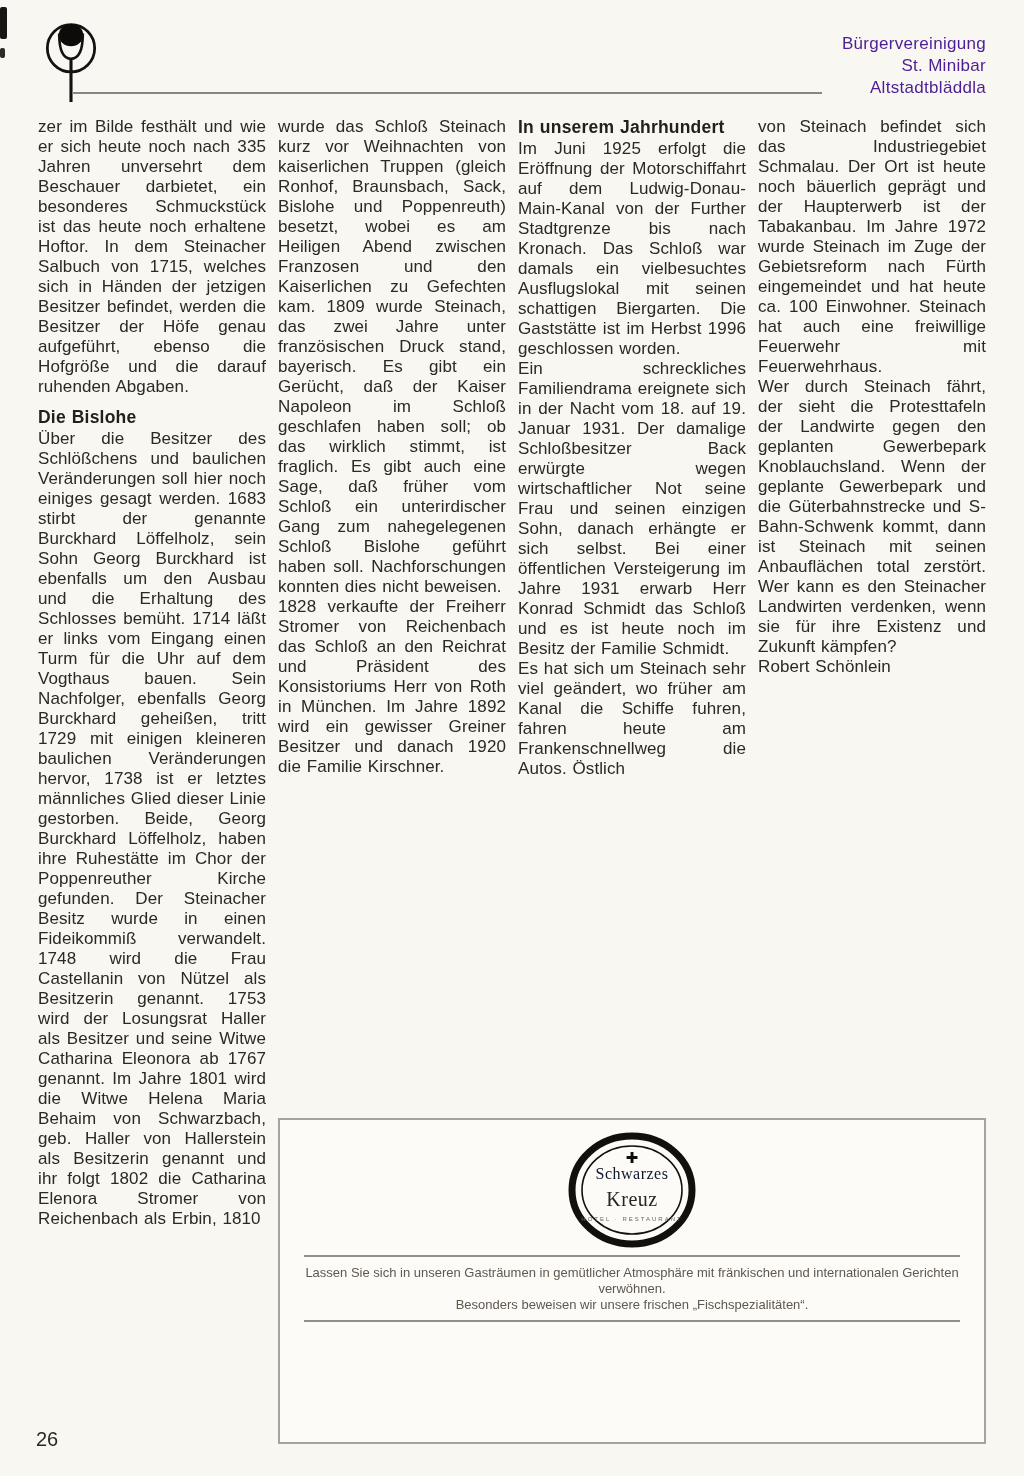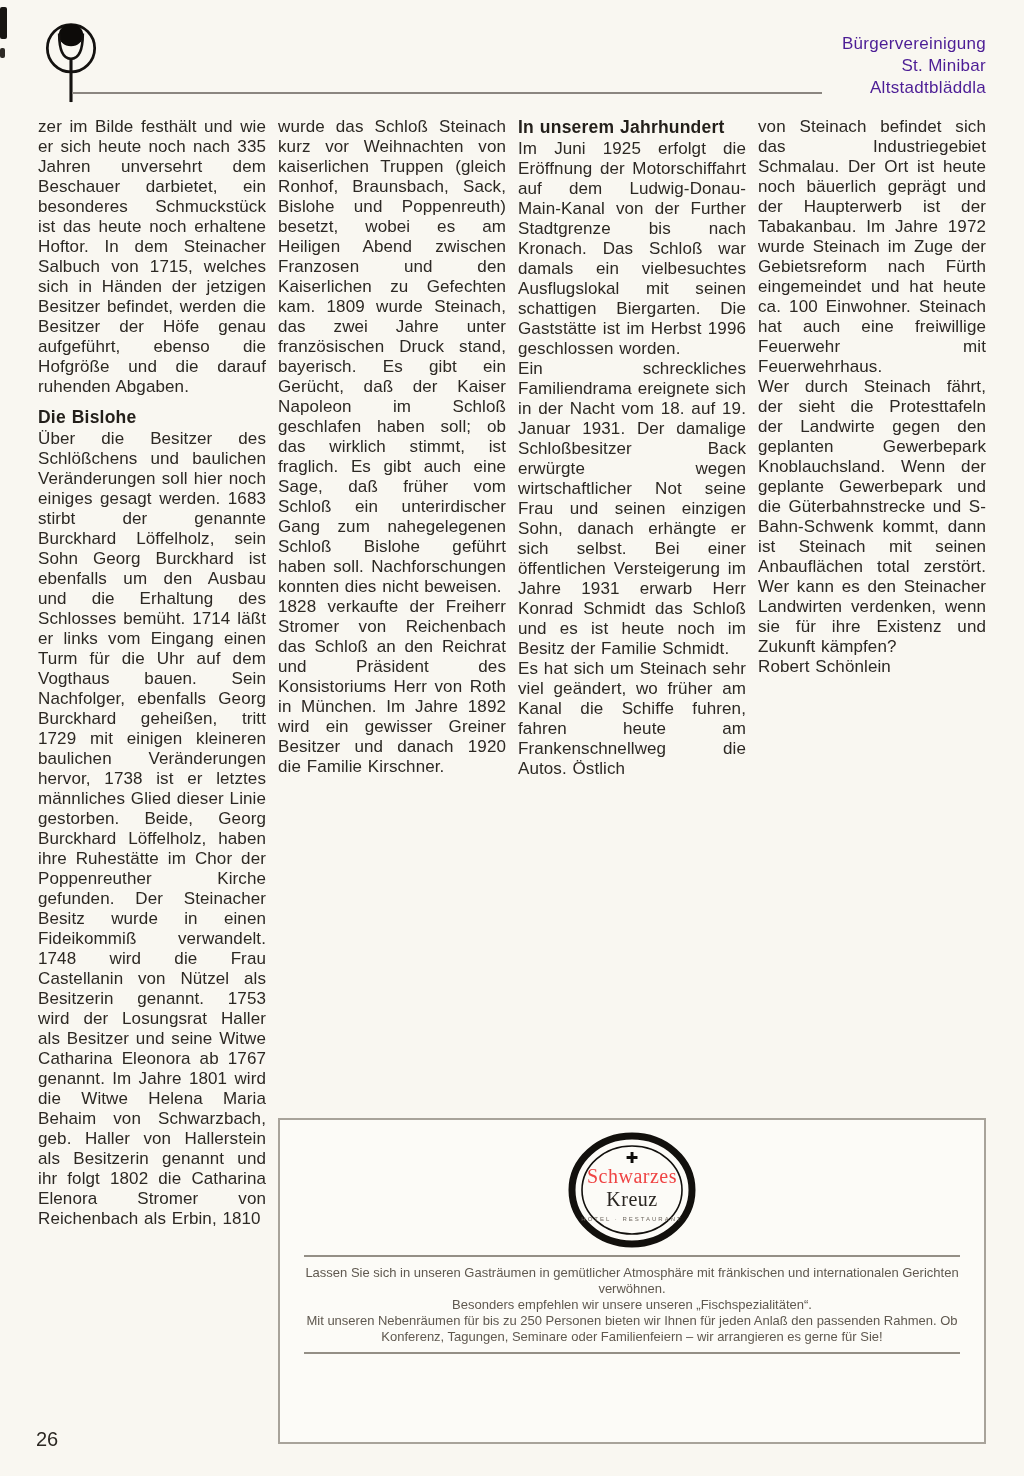--- a/index.html
+++ b/index.html
@@ -35,21 +35,21 @@
   
   .ad{
     position:absolute;left:278px;top:1118px;width:708px;height:326px;
     box-sizing:border-box;border:2px solid #a8a39a;background:#fcfbf7;
     padding:0 22px;overflow:hidden;
   }
   .ad-logo{position:relative;width:128px;height:116px;margin:12px auto 0;}
   .ad-logo svg{position:absolute;left:0;top:0;}
   .ad-logo .cross{position:absolute;left:0;right:0;top:17px;text-align:center;font-size:15px;color:#0e0c0a;}
   .ad-logo .l1{position:absolute;left:0;right:0;top:33px;text-align:center;
-    font-family:"Liberation Serif",serif;font-size:20px;color:#ef4444;letter-spacing:0.5px;}
+    font-family:"Liberation Serif",serif;font-size:16px;color:#0f172a;letter-spacing:0.5px;}
   .ad-logo .l2{position:absolute;left:0;right:0;top:56px;text-align:center;
     font-family:"Liberation Serif",serif;font-size:20px;color:#2a2622;letter-spacing:0.5px;}
   .ad-logo .l3{position:absolute;left:0;right:0;top:84px;text-align:center;
     font-size:6px;color:#6d675f;letter-spacing:2px;}
   .ad-address{text-align:center;margin-top:14px;font-size:14.3px;color:#6b655c;letter-spacing:0.2px;}
   .ad-rule{height:2px;background:#948f86;margin:7px 2px 0;}
   .ad-lines{margin-top:8px;text-align:center;font-size:13px;line-height:16px;color:#5f584f;}
   .ad-lines p{margin:0;}
   .ad-lines p.gap{margin-top:8px;}
 
@@ -106,22 +106,21 @@
         <ellipse cx="64" cy="58" rx="50" ry="44" fill="none" stroke="#12100d" stroke-width="1.6"></ellipse>
       </svg>
       <div class="cross">✚</div>
       <div class="l1">Schwarzes</div>
       <div class="l2">Kreuz</div>
       <div class="l3">HOTEL · RESTAURANT</div>
     </div>
     <div class="ad-rule"></div>
     <div class="ad-lines">
       <p>Lassen Sie sich in unseren Gasträumen in gemütlicher Atmosphäre mit fränkischen und internationalen Gerichten verwöhnen.</p>
-      <p>Besonders empfehlen wir unsere unseren „Fischspezialitäten“.</p>
-      <p>Mit unseren Nebenräumen für bis zu 250 Personen bieten wir Ihnen für jeden Anlaß den passenden Rahmen. Ob Konferenz, Tagungen, Seminare oder Familienfeiern – wir arrangieren es gerne für Sie!</p>
+      <p>Besonders beweisen wir unsere frischen „Fischspezialitäten“.</p>
     </div>
     <div class="ad-rule"></div>
 
   </section>
 
   <div class="page-number">26</div>
 
 </div>
 
 </body></html>

